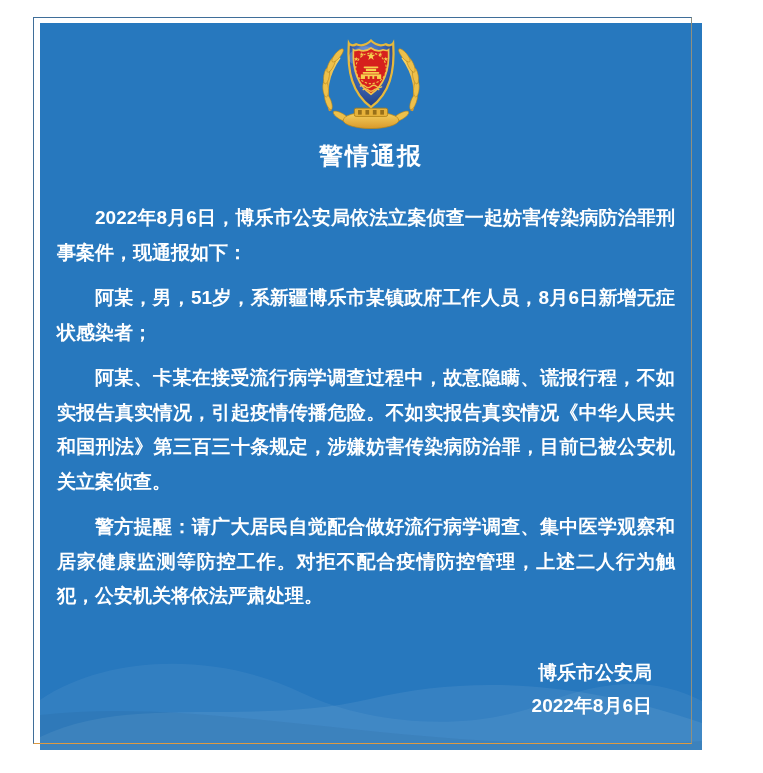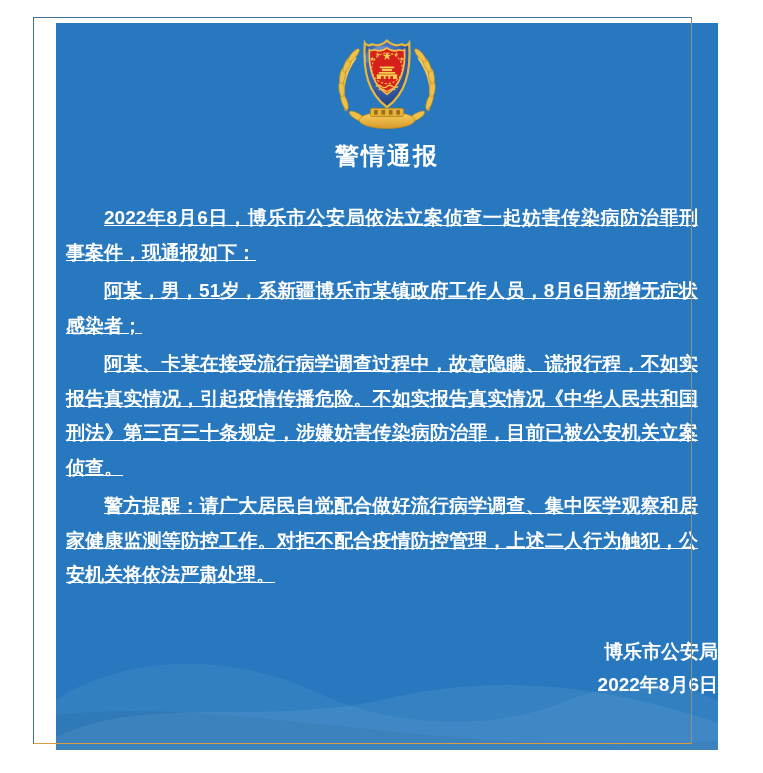--- a/index.html
+++ b/index.html
@@ -26,21 +26,21 @@
     border-width: 1px;
     border-top-color: #3f6e99;
     border-left-color: #3f6e99;
     border-right-color: #8f9080;
     border-bottom-color: #dd9a41;
     z-index: 5;
     pointer-events: none;
   }
   .card {
     position: absolute;
-    left: 56px;
+    left: 40px;
     top: 23px;
     width: 662px;
     height: 727px;
     background: #2778be;
     overflow: hidden;
     z-index: 1;
   }
   .waves {
     position: absolute;
     left: 0;
@@ -71,26 +71,26 @@
   .body-text {
     margin-top: 30px;
     padding: 0 16px 0 6px;
     color: #ffffff;
     font-size: 19px;
     font-weight: 700;
     line-height: 34.5px;
     text-align: justify;
   }
   .body-text p {
-    margin: 4px;
+    margin: 11px;
     text-indent: 2em;
-    text-decoration: underline;
   }
   .signature {
     margin-top: 42px;
+    padding-right: 50px;
     text-align: right;
     color: #ffffff;
     font-size: 19px;
     font-weight: 700;
     line-height: 33px;
   }
 </style>
 </head>
 <body>
 

